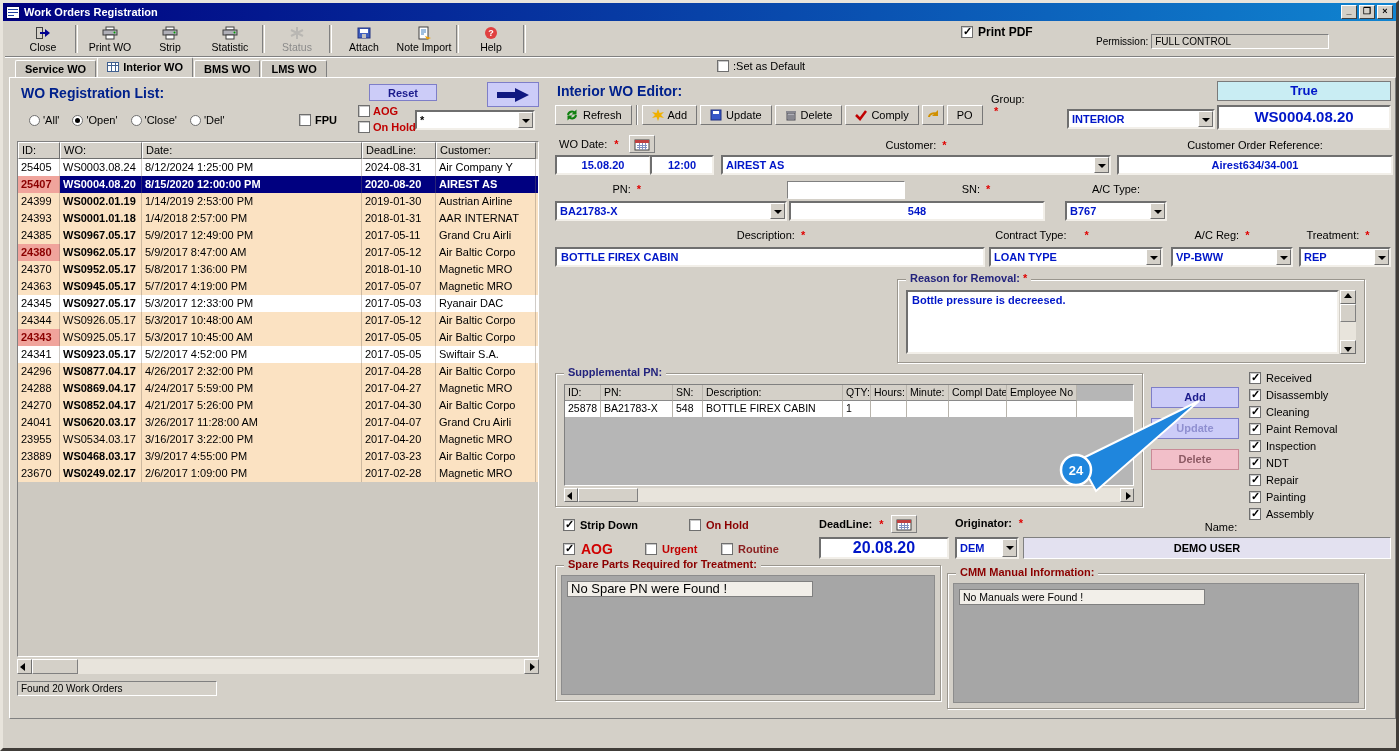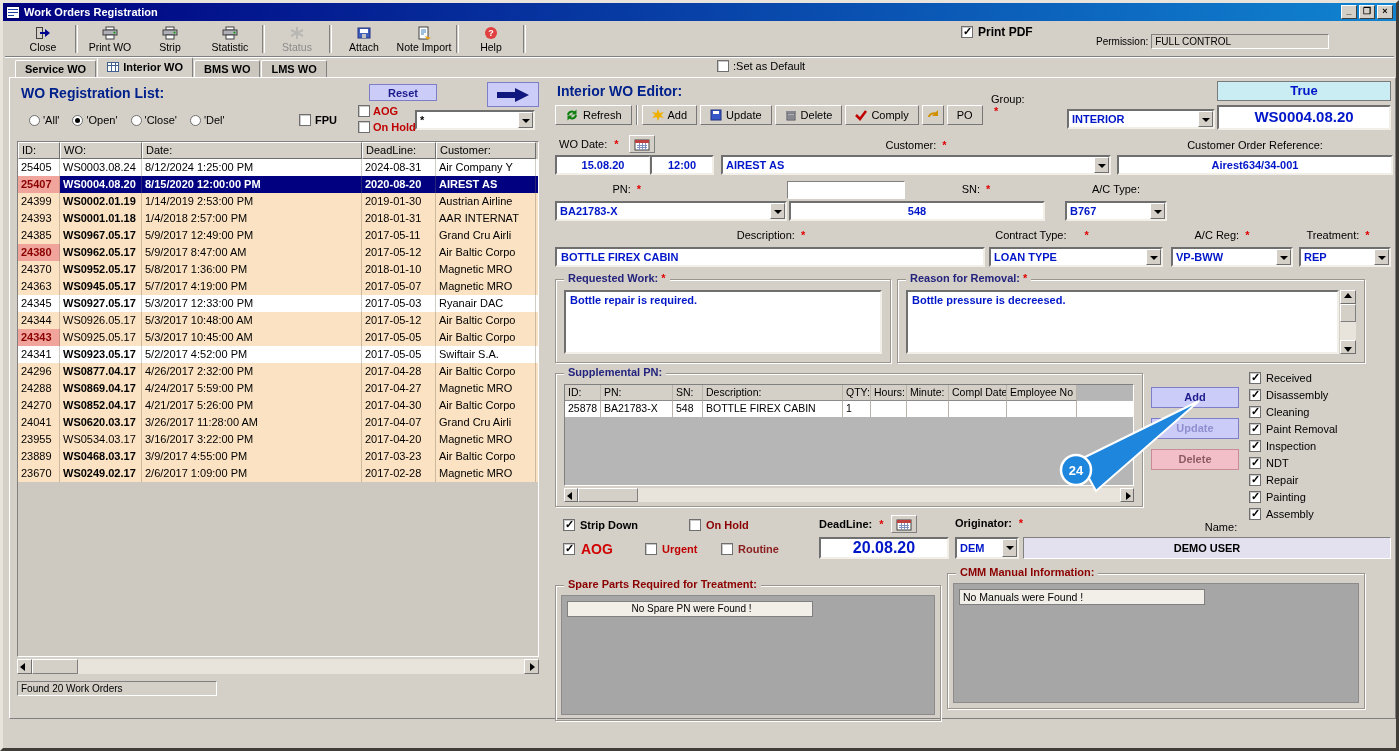--- a/index.html
+++ b/index.html
@@ -549,24 +549,20 @@
     </div>
     <div class="dd" style="left:620px;top:166px;width:122px;height:20px;">
       <span class="v">VP-BWW</span>
         <span class="db"></span>
     </div>
     <div class="dd" style="left:748px;top:166px;width:92px;height:20px;">
       <span class="v">REP</span>
         <span class="db"></span>
     </div>
 
-    <div class="gbx" style="left:4px;top:198px;width:336px;height:84px;">
-      <span class="gbl"><span>Requested Work:</span><span class="req">*</span></span>
-      <div class="field" style="position:absolute;left:8px;top:10px;right:8px;bottom:8px;padding:2px 4px;white-space:normal;">Bottle repair is required.</div>
-    </div>
     <div class="gbx" style="left:346px;top:198px;width:468px;height:84px;">
       <span class="gbl"><span>Reason for Removal:</span><span class="req">*</span></span>
       <div class="field" style="position:absolute;left:8px;top:10px;right:25px;bottom:8px;padding:2px 4px;white-space:normal;">Bottle pressure is decreesed.</div>
       <div style="position:absolute;right:8px;top:10px;width:16px;bottom:8px;background:#e8e4dc;">
         <span class="sbtn up" style="position:absolute;top:0;left:0;width:16px;height:14px;"></span>
         <span class="raised" style="position:absolute;top:14px;left:0;width:16px;height:18px;background:#d4d0c8;"></span>
         <span class="sbtn down" style="position:absolute;bottom:0;left:0;width:16px;height:14px;"></span>
       </div>
     </div>
 
@@ -691,24 +687,24 @@
         <span class="req">*</span>
     </div>
     <div class="dd" style="left:404px;top:456px;width:64px;height:22px;">
       <span class="v">DEM</span>
         <span class="db"></span>
     </div>
 
     <div style="position:absolute;left:560px;top:440px;width:220px;text-align:center;">Name:</div>
     <div class="sunken" style="position:absolute;left:472px;top:456px;width:368px;height:22px;background:#e3e1f0;text-align:center;line-height:20px;font-weight:bold;">DEMO USER</div>
 
-    <div class="gbx" style="left:4px;top:504px;width:386px;height:136px;text-align:center;">
+    <div class="gbx" style="left:4px;top:484px;width:386px;height:136px;">
       <span class="gbl" style="color:#8b0000;"><span>Spare Parts Required for Treatment:</span></span>
       <div style="position:absolute;left:5px;top:9px;right:5px;bottom:5px;background:#a6a6a6;border:1px solid #8c8c8c;">
-        <div style="position:absolute;left:5px;top:5px;width:246px;height:16px;background:#f2efe9;border:1px solid #808080;font-size:10px;line-height:14px;padding-left:3px;overflow:hidden;white-space:nowrap;">No Spare PN were Found !</div>
+        <div style="position:absolute;left:5px;top:5px;width:246px;height:16px;background:#f2efe9;border:1px solid #808080;font-size:13px;line-height:14px;padding-left:3px;overflow:hidden;white-space:nowrap;">No Spare PN were Found !</div>
       </div>
     </div>
     <div class="gbx" style="left:396px;top:492px;width:418px;height:136px;">
       <span class="gbl" style="color:#8b0000;"><span>CMM Manual Information:</span></span>
       <div style="position:absolute;left:5px;top:9px;right:5px;bottom:5px;background:#a6a6a6;border:1px solid #8c8c8c;">
         <div style="position:absolute;left:5px;top:5px;width:246px;height:16px;background:#f2efe9;border:1px solid #808080;font-size:10.5px;line-height:14px;padding-left:3px;overflow:hidden;white-space:nowrap;">No Manuals were Found !</div>
       </div>
     </div>
   </div>
 

